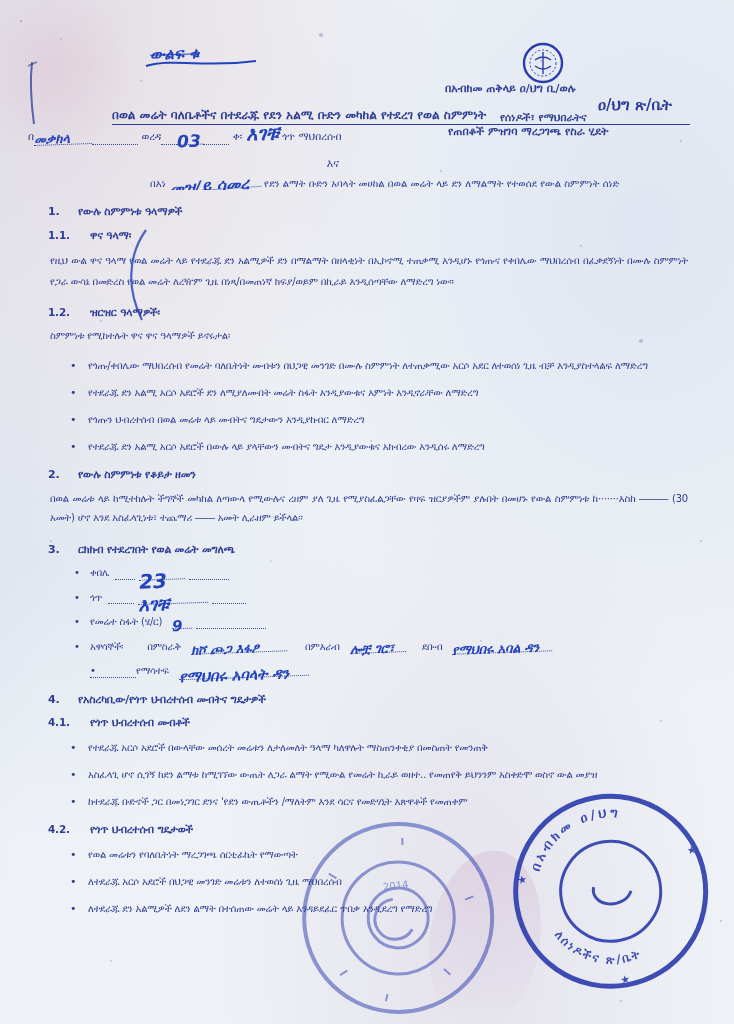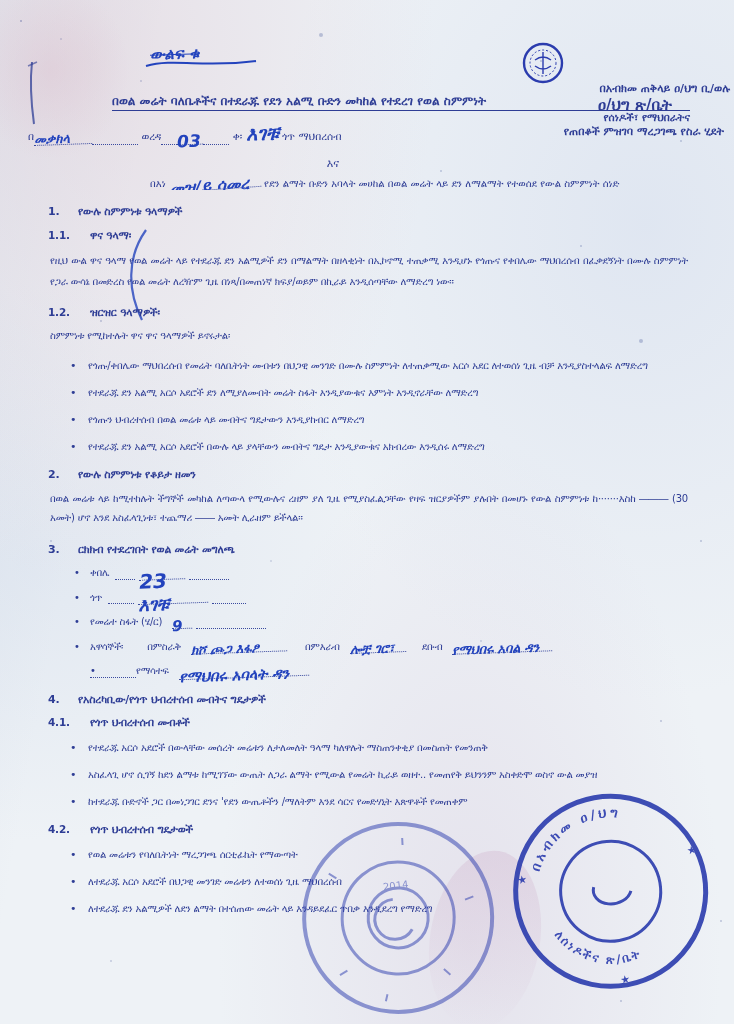--- a/index.html
+++ b/index.html
@@ -37,21 +37,21 @@
   .blist .blt::before{content:"•";position:absolute;left:8px;top:0;color:#2e3d95;font-size:11px;}
   .fieldrow{display:flex;align-items:center;margin:0 0 9px 26px;position:relative;padding-left:16px;}
   .fieldrow::before{content:"•";position:absolute;left:0;top:0;color:#2e3d95;}
   .flabel{flex:0 0 auto;margin-right:6px;}
   .fval{margin:0 4px;}
   .sp{display:inline-block;}
   .title-line{
     font-weight:700;font-size:12px;white-space:nowrap;overflow:hidden;
     border-bottom:1.7px solid #2e3d95;padding-bottom:2px;
   }
-  .offc{font-weight:700;text-align:right;}
+  .offc{font-weight:700;text-align:left;}
   .stamp{position:absolute;pointer-events:none;}
   .speck{position:absolute;width:2px;height:2px;border-radius:50%;background:rgba(62,82,150,.45);
     box-shadow: 40px 18px 0 rgba(62,82,150,.3), 120px 60px 0 rgba(62,82,150,.25),
       300px 14px 0 1px rgba(62,82,150,.3), 520px 40px 0 rgba(62,82,150,.3),
       660px 120px 0 rgba(62,82,150,.28), 620px 320px 0 1px rgba(62,82,150,.3),
       80px 300px 0 rgba(62,82,150,.3), 30px 520px 0 rgba(62,82,150,.25),
       680px 520px 0 rgba(62,82,150,.3), 640px 700px 0 rgba(62,82,150,.3),
       200px 860px 0 rgba(62,82,150,.25), 90px 940px 0 rgba(62,82,150,.25),
       420px 150px 0 rgba(62,82,150,.28), 560px 225px 0 rgba(62,82,150,.3),
       350px 420px 0 rgba(62,82,150,.25), 150px 700px 0 rgba(62,82,150,.25),
@@ -84,21 +84,21 @@
     <circle cx="23" cy="23" r="19" fill="none" stroke="#2b3cae" stroke-width="2.4"></circle>
     <circle cx="23" cy="23" r="13" fill="none" stroke="#2b3cae" stroke-width="1" stroke-dasharray="2 2"></circle>
     <path d="M15,20 q8,-6 16,0 M15,26 q8,6 16,0 M23,12 v22" stroke="#2b3cae" stroke-width="1.4" fill="none"></path>
   </svg>
 
   <div class="abs offc" style="left:445px;top:82px;width:285px;font-size:11px;">በአብክመ ጠቅላይ ዐ/ህግ ቢ/ወሉ</div>
   <div class="abs b" style="left:598px;top:96px;font-size:15px;">ዐ/ህግ ጽ/ቤት</div>
   <div class="abs offc" style="left:500px;top:111px;width:190px;font-size:10.5px;">የሰነዶች፣ የማህበራትና</div>
   <div class="abs offc" style="left:448px;top:125px;width:276px;font-size:11px;">የጠበቆች ምዝገባ ማረጋገጫ የስራ ሂደት</div>
 
-  <div class="abs title-line" style="left:112px;top:94px;width:578px;">በወል መሬት ባለቤቶችና በተደራጁ የደን አልሚ ቡድን መካከል የተደረገ የወል ስምምነት</div>
+  <div class="abs title-line" style="left:112px;top:108px;width:578px;">በወል መሬት ባለቤቶችና በተደራጁ የደን አልሚ ቡድን መካከል የተደረገ የወል ስምምነት</div>
 
   <div class="abs" style="left:28px;top:122px;width:440px;font-size:10.5px;white-space:nowrap;">
     <span>በ</span><span class="hw dotline" style="font-size:13px;min-width:58px;">መቃክላ</span><span class="dotline" style="width:46px;"></span>
     <span>ወረዳ</span><span class="dotline" style="width:16px;"></span><span class="hw dotline" style="font-size:17px;min-width:26px;">03</span><span class="dotline" style="width:26px;"></span>
     <span>ቀ፡</span>
     <span class="hw" style="font-size:19px;">እገቹ</span>
     <span>ጎጥ ማህበረሰብ</span>
   </div>
 
   <div class="abs" style="left:0;top:157px;width:666px;text-align:center;font-size:11px;">እና</div>

